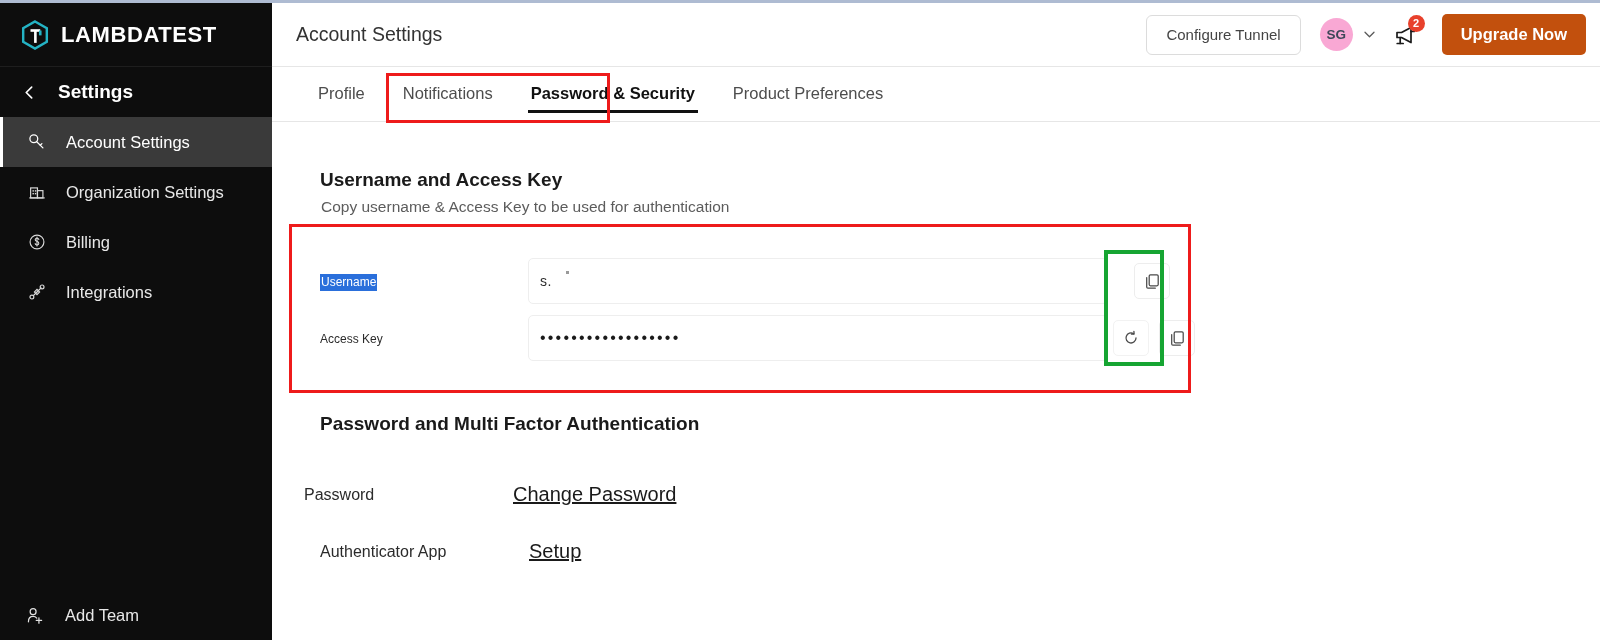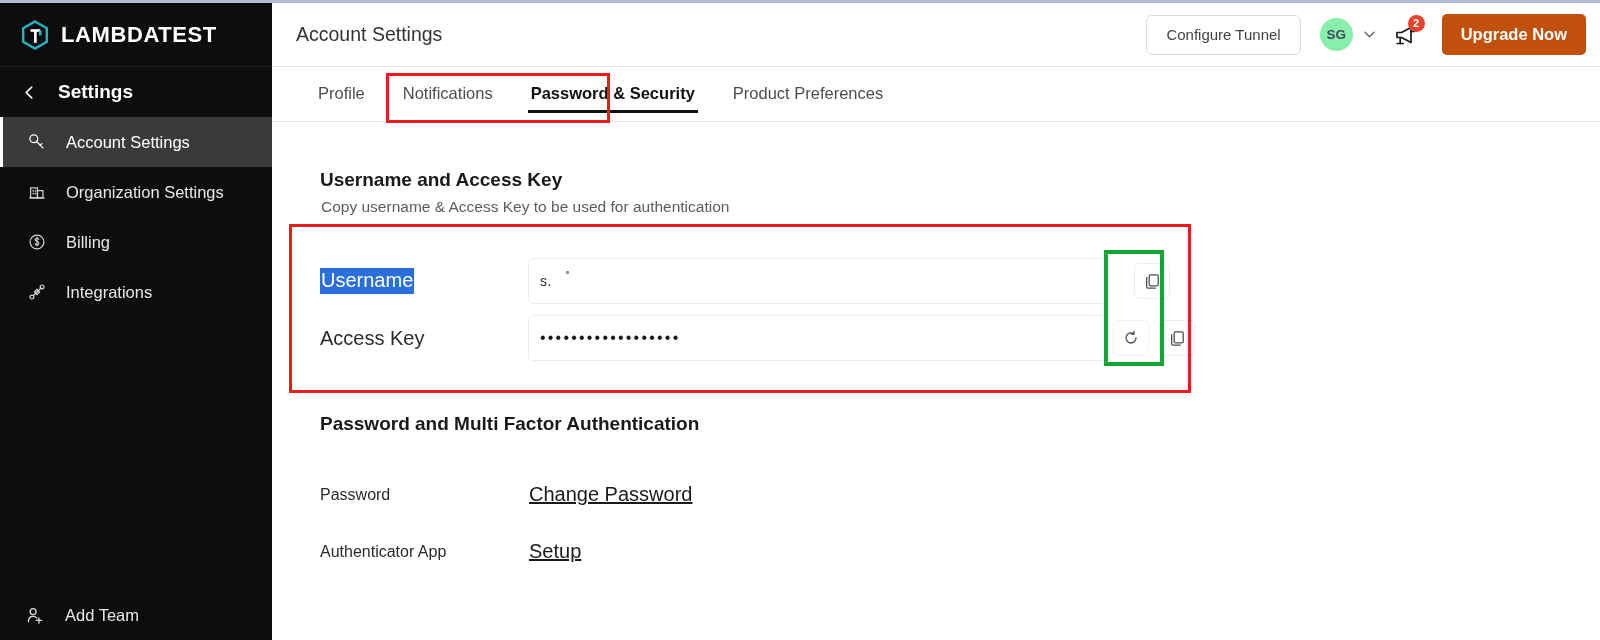--- a/index.html
+++ b/index.html
@@ -122,21 +122,21 @@
     color: #444444;
     font-size: 15px;
     font-family: "Liberation Sans", sans-serif;
     cursor: pointer;
     display: flex; align-items: center;
   }
   .avatar {
     margin-left: 19px;
     width: 33px; height: 33px;
     border-radius: 50%;
-    background: #86efac;
+    background: #f9a8d4;
     color: #3d4758;
     font-size: 13.5px;
     font-weight: bold;
     display: flex; align-items: center; justify-content: center;
     cursor: pointer;
   }
   .caret { margin-left: 10px; width: 13px; height: 9px; cursor: pointer; display:block; }
   .megaphone-wrap {
     position: relative;
     margin-left: 16px;
@@ -226,21 +226,21 @@
     color: #5c5c5c;
   }
 
   .field-row {
     position: absolute;
     display: flex;
     align-items: center;
   }
   .field-label {
     width: 200px;
-    font-size: 20px;
+    font-size: 12px;
     color: #2b2b2b;
   }
   .field-label.selected {
     background: #2a6fdb;
     color: #ffffff;
     display: inline-block;
     width: auto;
     padding: 1px 1px 2px 1px;
   }
   .label-slot { width: 208px; }
@@ -474,21 +474,21 @@
       <div class="icon-btn">
         <svg width="17" height="17" viewBox="0 0 17 17">
           <rect x="5.2" y="1.8" width="9" height="11" rx="1.2" fill="none" stroke="#4a4a4a" stroke-width="1.25"></rect>
           <path d="M11.3 15.2 L3.9 15.2 A1.2 1.2 0 0 1 2.7 14 L2.7 4.6" fill="none" stroke="#4a4a4a" stroke-width="1.25" stroke-linecap="round"></path>
         </svg>
       </div>
     </div>
 
     <div class="mfa-title">Password and Multi Factor Authentication</div>
 
-    <div class="mfa-row" style="left:48px; top:360px;">
+    <div class="mfa-row" style="left:32px; top:360px;">
       <span class="mfa-label">Password</span>
       <a class="mfa-link">Change Password</a>
     </div>
 
     <div class="mfa-row" style="left:48px; top:417px;">
       <span class="mfa-label">Authenticator App</span>
       <a class="mfa-link">Setup</a>
     </div>
 
   </main>

